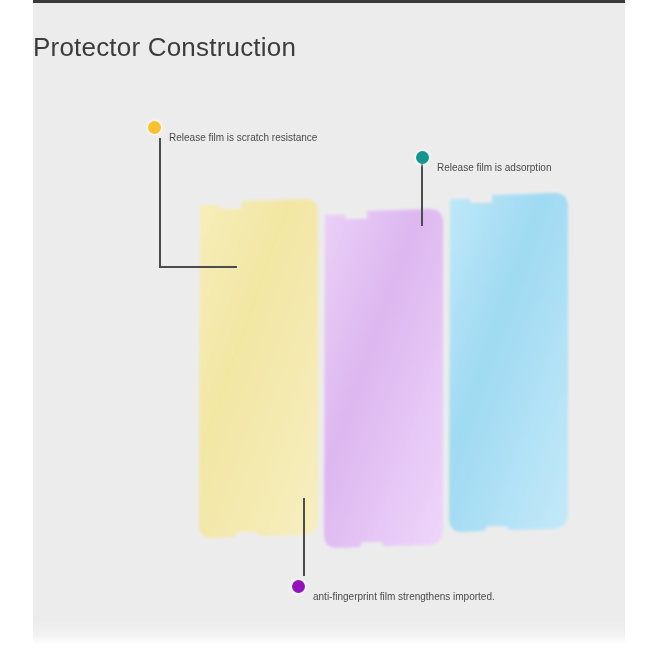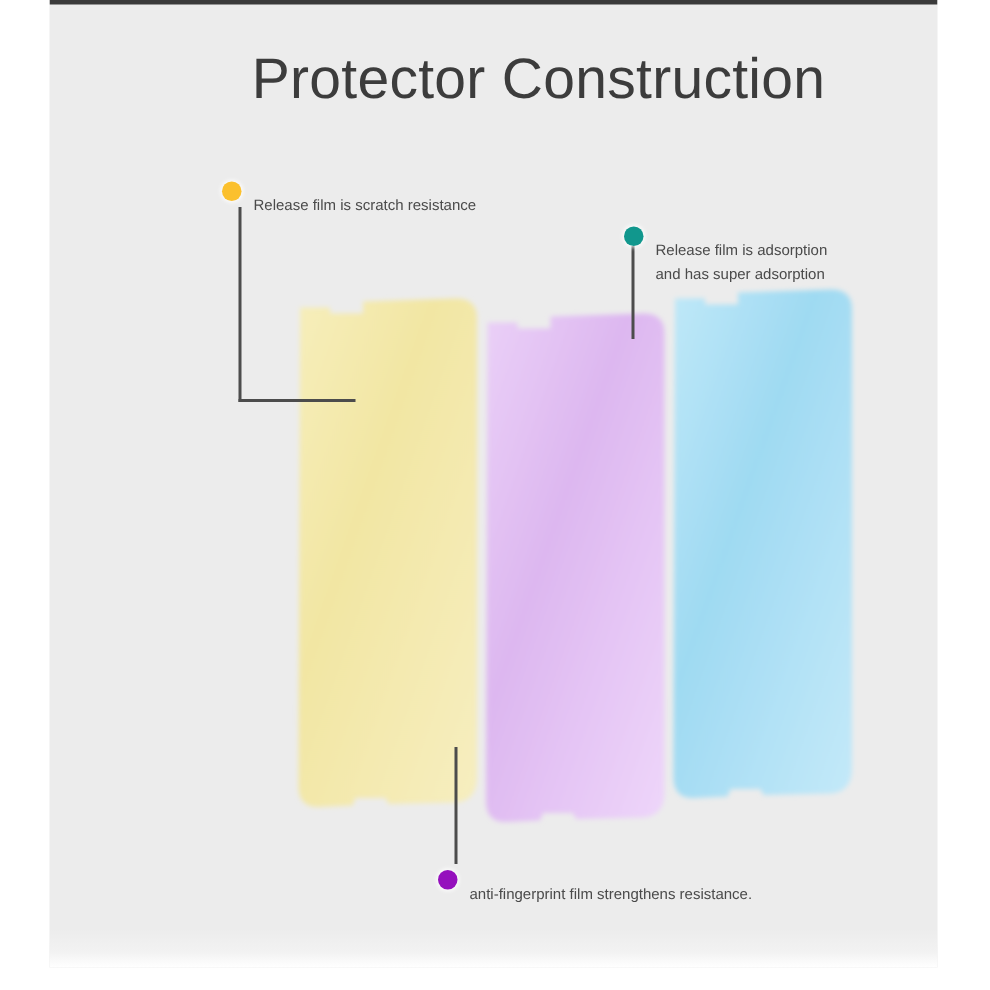--- a/index.html
+++ b/index.html
@@ -45,28 +45,26 @@
     height: 26px;
     background: linear-gradient(to bottom, rgba(236,236,236,0) 0%, #f2f2f2 60%, #ffffff 100%);
   }
 
   
   #title {
     position: absolute;
     left: 0;
     top: 32px;
     width: 592px;
-    text-align: center;
-    font-size: 38px;
+    font-size: 26px;
     font-weight: 300;
     letter-spacing: 0.2px;
     color: #3c3c3c;
     font-family: "Liberation Sans", sans-serif;
     white-space: nowrap;
-    padding-left: 30px;
   }
 
   
   .film {
     position: absolute;
   }
   .film svg { display: block; }
 
   #film-yellow { left: 131px; top: 196px; }
   #film-purple { left: 256px; top: 206px; }
@@ -246,27 +244,26 @@
       <span class="anno-dot"></span>
       <div class="anno-text">
         <div>Release film is scratch resistance</div>
       </div>
     </div>
 
     <div class="annotation" id="anno-2">
       <span class="anno-dot"></span>
       <div class="anno-text">
         <div>Release film is adsorption</div>
-        <div>and has super adsorption</div>
       </div>
     </div>
 
     <div class="annotation" id="anno-3">
       <span class="anno-dot"></span>
       <div class="anno-text">
-        <div>anti-fingerprint film strengthens resistance.</div>
+        <div>anti-fingerprint film strengthens imported.</div>
       </div>
     </div>
 
     <div id="panel-bottom-fade"></div>
 
   </div>
 </div>
 
 </body></html>

